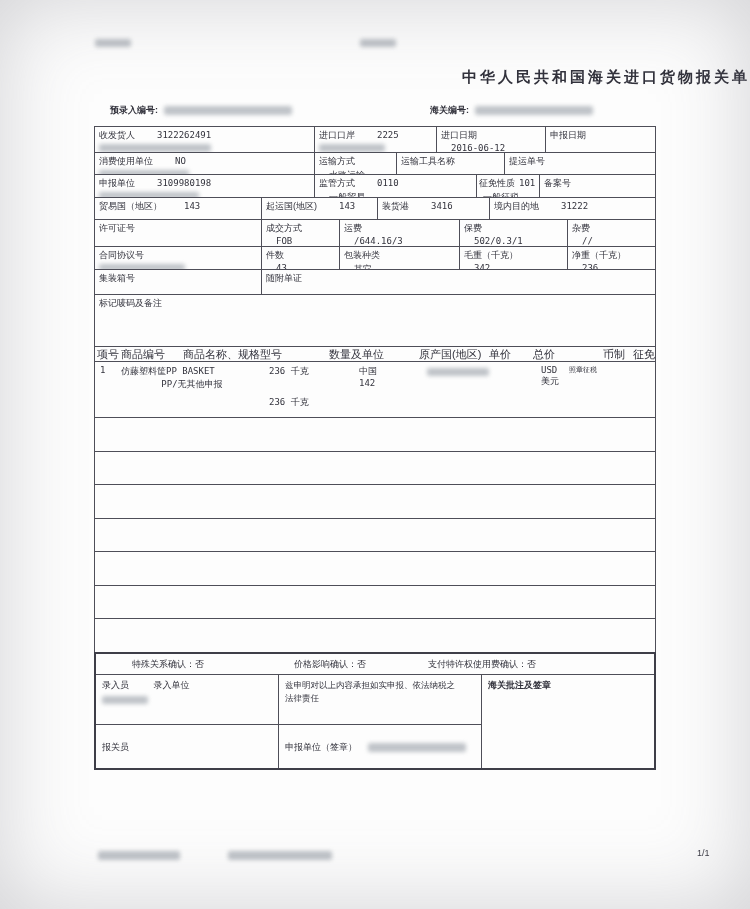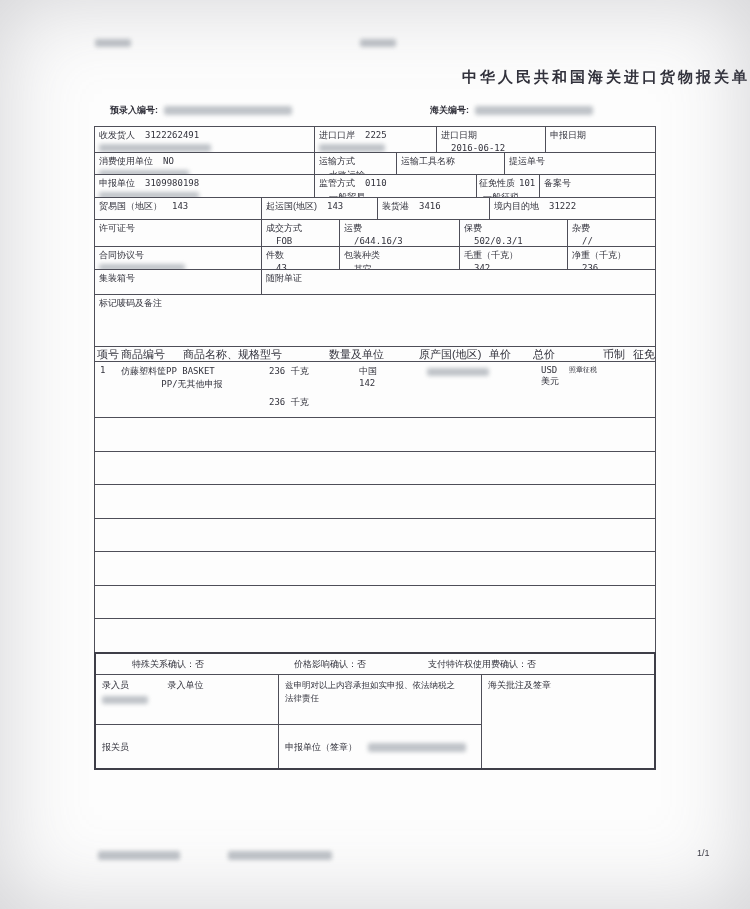--- a/index.html
+++ b/index.html
@@ -9,21 +9,21 @@
   .redact{display:inline-block;background:#9aa0a8;opacity:.62;filter:blur(2px);border-radius:2px;vertical-align:middle}
   .abs{position:absolute}
   .title{position:absolute;top:68px;left:0;width:100%;text-align:right;font-size:15px;font-weight:bold;letter-spacing:3px}
   .topline{position:absolute;top:104px;font-size:9px;white-space:nowrap;font-weight:bold}
   .topline .redact{margin-left:6px}
   .form{position:absolute;left:94px;top:126px;width:562px;border:1px solid #4e4e58;border-bottom:none}
   .row{display:flex;border-bottom:1px solid #4e4e58}
   .c{border-right:1px solid #4e4e58;padding:2px 4px;font-size:9px;overflow:hidden}
   .c:last-child{border-right:none}
   .val{font-family:"DejaVu Sans Mono",monospace;font-size:9px}
-  .l1 .val{margin-left:10px}
+  .l1 .val{margin-left:22px}
   .l2{padding-left:10px;margin-top:1px}
   .ihead{display:flex;align-items:center;height:15px;border-bottom:1px solid #4e4e58;font-size:11px}
   .ihead span{flex:0 0 auto;padding-left:2px}
   .irow{display:flex;border-bottom:1px solid #4e4e58}
   .icol{flex:0 0 auto;padding:3px 2px;font-size:9px;overflow:visible}
   .bottom-frame{border:2px solid #3e3e48;margin:0 -1px -1px -1px}
   .conf{display:flex;align-items:center;height:21px;border-bottom:1px solid #4e4e58;font-size:9px}
   .footer{display:flex}
   .fcell{padding:4px 6px;font-size:9px}
   .pagenum{position:absolute;font-size:9px;color:#3a3a44}
@@ -226,39 +226,39 @@
         <span style="margin-left:36px">特殊关系确认：否</span>
         <span style="margin-left:90px">价格影响确认：否</span>
         <span style="margin-left:62px">支付特许权使用费确认：否</span>
       </div>
 
       <div class="footer">
         <div style="width:385px">
           <div style="display:flex;border-bottom:1px solid #4e4e58;height:50px">
             <div class="fcell" style="width:183px;border-right:1px solid #4e4e58">
               <span>录入员</span>
-              <span style="margin-left:36px">录入单位</span>
+              <span style="margin-left:22px">录入单位</span>
               <div><span class="redact" style="width:46px;height:8px;margin-top:4px"></span></div>
             </div>
             <div class="fcell" style="width:202px;font-size:8.5px;line-height:1.55">
               <div>兹申明对以上内容承担如实申报、依法纳税之</div>
               <div>法律责任</div>
             </div>
           </div>
           <div style="display:flex;height:43px">
             <div class="fcell" style="width:183px;border-right:1px solid #4e4e58;padding-top:16px">
               <span>报关员</span>
             </div>
             <div class="fcell" style="width:202px;padding-top:16px;white-space:nowrap">
               <span>申报单位（签章）</span>
               <span class="redact" style="width:98px;height:9px;margin-left:8px"></span>
             </div>
           </div>
         </div>
-        <div class="fcell" style="width:173px;border-left:1px solid #4e4e58;font-weight:normal">
+        <div class="fcell" style="width:173px;border-left:1px solid #4e4e58;font-weight:bold">
           <span>海关批注及签章</span>
         </div>
       </div>
 
     </div>
   </div>
 
   <span class="redact abs" style="left:98px;top:851px;width:82px;height:9px"></span>
   <span class="redact abs" style="left:228px;top:851px;width:104px;height:9px"></span>
   <div class="pagenum" style="left:697px;top:848px">1/1</div>

